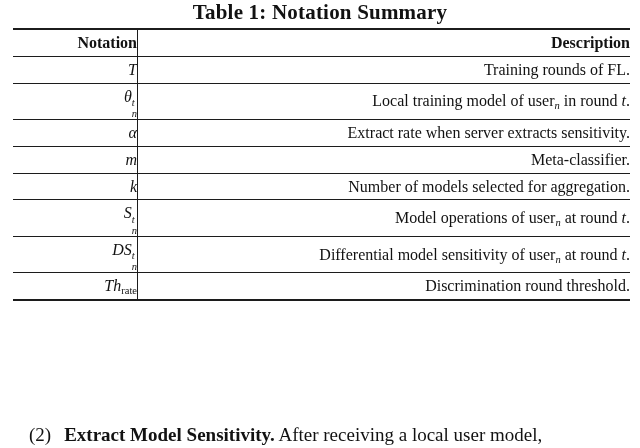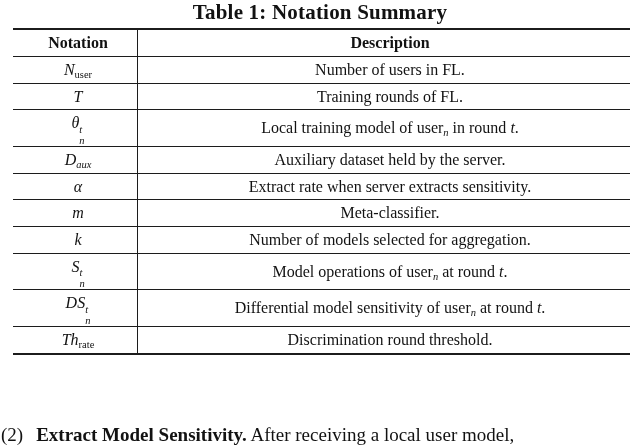--- a/index.html
+++ b/index.html
@@ -13,21 +13,21 @@
     text-align:center;font-weight:bold;font-size:21px;line-height:25px;
     letter-spacing:.2px;
   }
   table.notation{
     position:absolute;top:28px;left:13px;width:617px;
     border-collapse:collapse;
     border-top:2px solid #1c1c1c;border-bottom:2px solid #1c1c1c;
     table-layout:fixed;
   }
   th,td{
-    padding:0;margin:16px;text-align:center;vertical-align:middle;
+    padding:0;margin:16px;text-align:right;vertical-align:middle;
     font-size:16px;height:25.8px;line-height:25.8px;
     overflow:hidden;white-space:nowrap;font-family:Liberation Serif, serif;
   }
   th{font-weight:bold;}
   tbody td{border-top:1.6px solid #1c1c1c;}
   .col-n{width:118px;border-right:1.4px solid #1c1c1c;padding-left:6px;}
   .col-d{padding-left:12px;}
   
   .seg-r{font-style:normal;}
   .seg-i{font-style:italic;}
@@ -35,56 +35,48 @@
   .seg-sub,.seg-subi{font-size:10.5px;vertical-align:-0.32em;line-height:1;}
   .seg-subi{font-style:italic;}
   .seg-gap{display:inline-block;width:13px;}
   .seg-stack{
     display:inline-flex;flex-direction:column;align-items:flex-start;
     font-size:10.5px;font-style:italic;line-height:1.05;
     vertical-align:-0.42em;
   }
   .footer{
     position:absolute;top:422px;left:1px;width:505px;
-    font-size:19px;line-height:25px;white-space:nowrap;
+    font-size:19px;line-height:25px;white-space:nowrap;padding-left:28px;
   }
 </style>
 </head>
 <body>
 
 <div class="page">
 
   <div class="caption">Table 1: Notation Summary</div>
 
   <table class="notation">
     <thead>
       <tr>
         <th class="col-n">Notation</th>
         <th class="col-d">Description</th>
       </tr>
     </thead>
     <tbody id="table-body">
         <tr>
-          <td class="col-n"><span class="seg-i">N</span><span class="seg-sub">user</span></td>
-          <td class="col-d"><span class="seg-r">Number of users in FL.</span></td>
-        </tr>
-        <tr>
           <td class="col-n"><span class="seg-i">T</span></td>
           <td class="col-d"><span class="seg-r">Training rounds of FL.</span></td>
         </tr>
         <tr>
           <td class="col-n"><span class="seg-i">θ</span><span class="seg-stack">
               <span>t</span>
               <span>n</span>
             </span></td>
           <td class="col-d"><span class="seg-r">Local training model of user</span><span class="seg-subi">n</span><span class="seg-r"> in round </span><span class="seg-i">t</span><span class="seg-r">.</span></td>
-        </tr>
-        <tr>
-          <td class="col-n"><span class="seg-i">D</span><span class="seg-subi">aux</span></td>
-          <td class="col-d"><span class="seg-r">Auxiliary dataset held by the server.</span></td>
         </tr>
         <tr>
           <td class="col-n"><span class="seg-i">α</span></td>
           <td class="col-d"><span class="seg-r">Extract rate when server extracts sensitivity.</span></td>
         </tr>
         <tr>
           <td class="col-n"><span class="seg-i">m</span></td>
           <td class="col-d"><span class="seg-r">Meta-classifier.</span></td>
         </tr>
         <tr>

